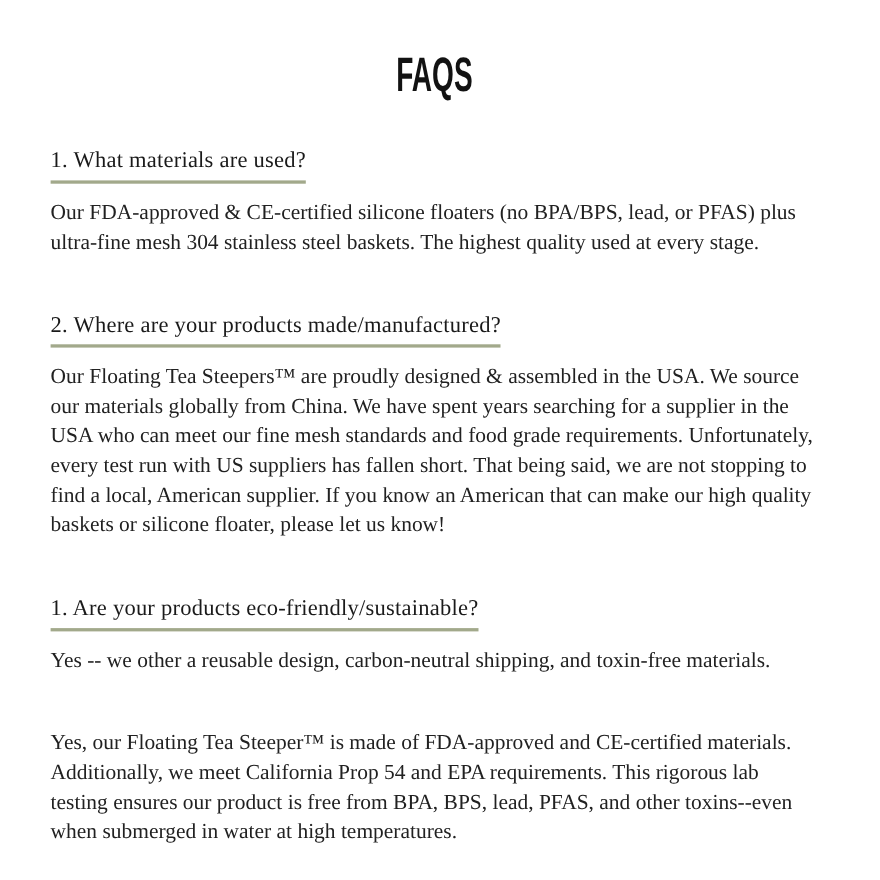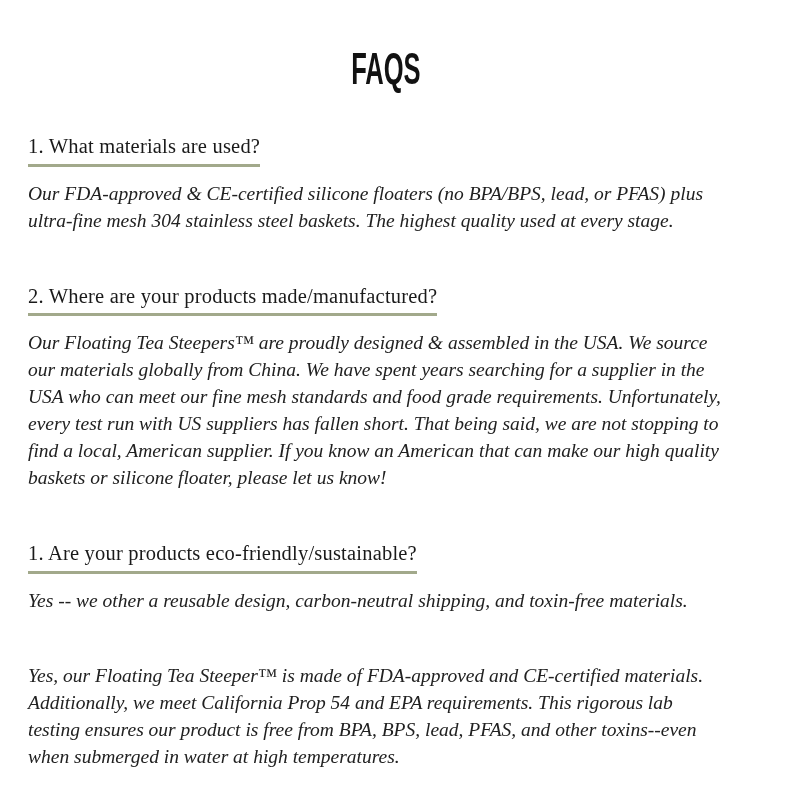--- a/index.html
+++ b/index.html
@@ -5,21 +5,21 @@
   :root { --accent: #a2a98b; }
   * { margin: 0; padding: 0; box-sizing: border-box; }
   html, body { background: #ffffff; }
   body {
     width: 800px;
     height: 800px;
     overflow: hidden;
     font-family: "Liberation Serif", serif;
     color: #1f1f1f;
   }
-  .page { padding: 48px 56px 0 28px; }
+  .page { padding: 48px 56px 0 46px; }
 
   .title { text-align: center; height: 42px; }
   .title-text {
     display: inline-block;
     font-family: "Liberation Sans", sans-serif;
     font-weight: 700;
     font-size: 44px;
     line-height: 42px;
     color: #121212;
     transform: scaleX(0.58);
@@ -41,21 +41,20 @@
     padding-bottom: 5px;
     border-bottom: 3px solid var(--accent);
   }
 
   .answer {
     margin-top: 13px;
     max-width: 700px;
     font-size: 19.5px;
     line-height: 27px;
     color: #212121;
-    font-style: italic;
   }
 </style>
 </head>
 <body>
 
 <main class="page">
 
   <header class="title">
     <span class="title-text">FAQS</span>
   </header>

